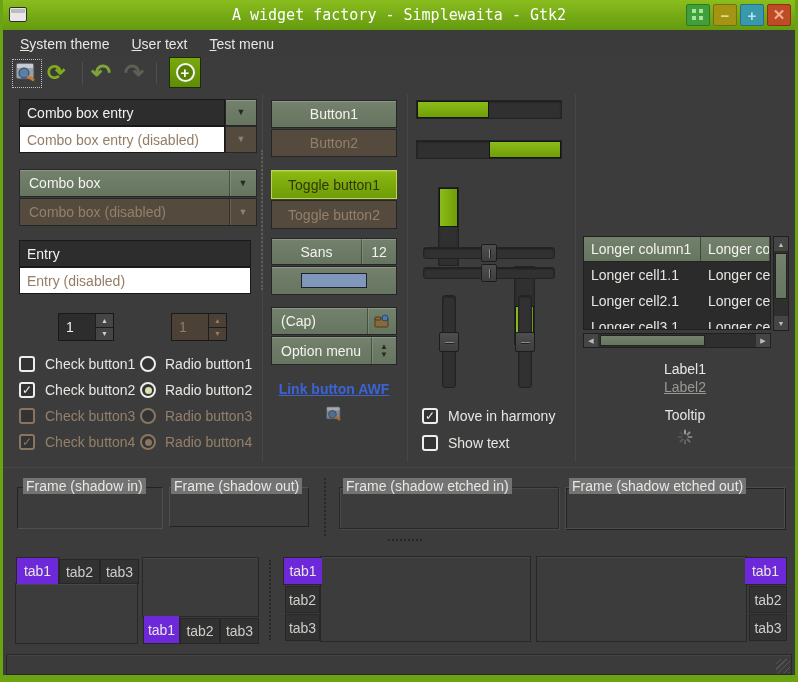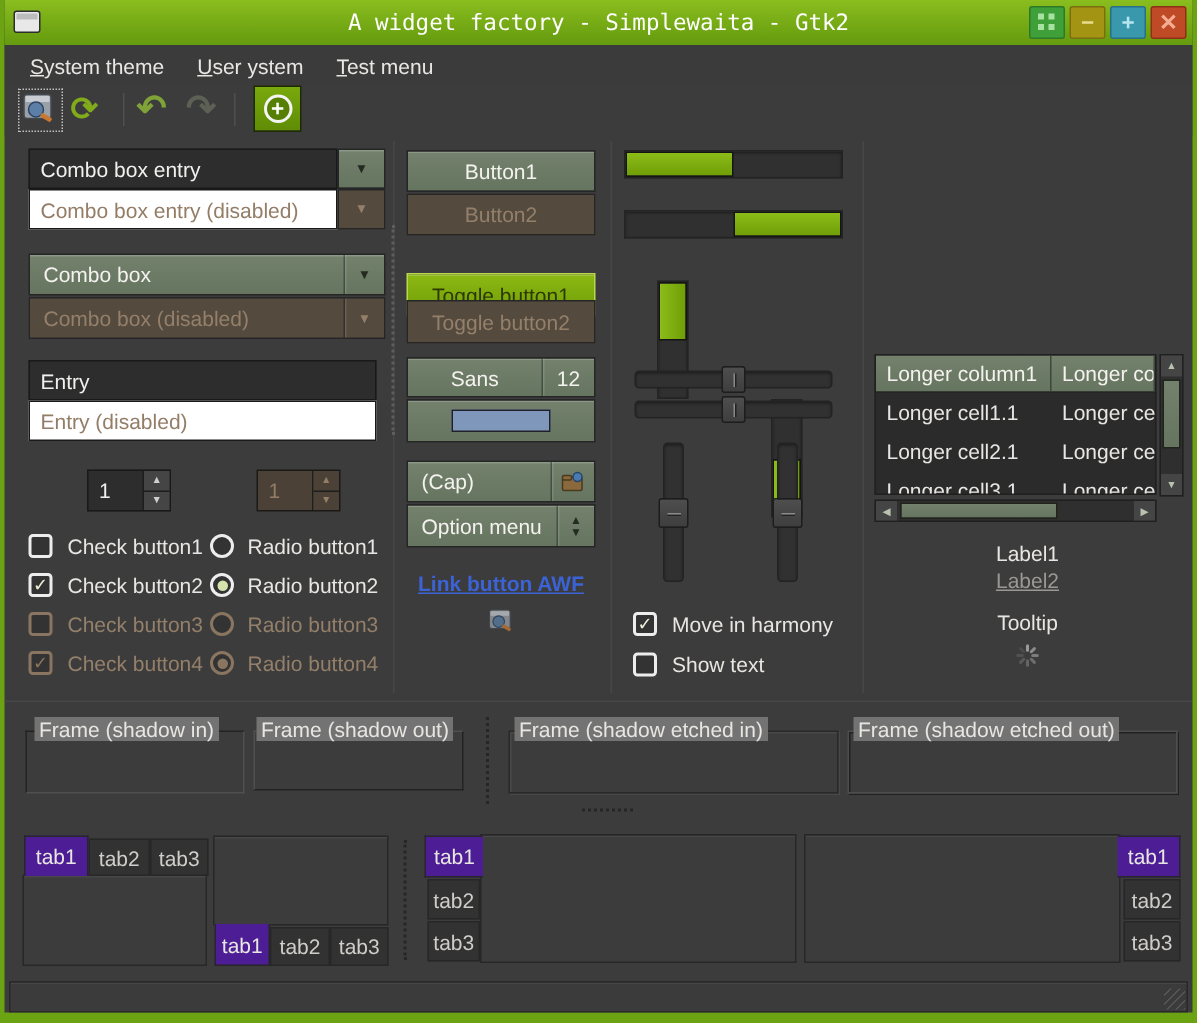--- a/index.html
+++ b/index.html
@@ -87,21 +87,21 @@
   
   .frame-lbl{position:absolute;background:#737373;padding:0 3px;color:#e8e6e2;white-space:nowrap;z-index:2;}
   .frame-box{position:absolute;}
   .f-in{border:1px solid;border-color:#232323 #4f4f4f #4f4f4f #232323;}
   .f-out{border:1px solid;border-color:#4f4f4f #232323 #232323 #4f4f4f;}
   .f-etchin{border:1px solid #292929;box-shadow:inset 1px 1px 0 rgba(255,255,255,.07),1px 1px 0 rgba(255,255,255,.07);}
   .f-etchout{border:1px solid #4d4d4d;box-shadow:inset 1px 1px 0 rgba(0,0,0,.45),1px 1px 0 rgba(0,0,0,.45);}
   
   .nb-content{position:absolute;background:#3c3c3c;border:1px solid #272727;box-shadow:inset 0 1px 0 rgba(255,255,255,.06);}
   .tab{position:absolute;display:flex;align-items:center;justify-content:center;color:#e8e6e2;white-space:nowrap;}
-  .tab.active{background:#4c1d95;border:1px solid #272727;z-index:3;}
+  .tab.active{background:#6d28d9;border:1px solid #272727;z-index:3;}
   .tab.inactive{background:#323232;border:1px solid #272727;color:#cfcdc9;}
   .tab.t-top.active{border-bottom:none;}
   .tab.t-bottom.active{border-top:none;}
   .tab.t-left.active{border-right:none;}
   .tab.t-right.active{border-left:none;}
   
   .statusbar{background:#3b3b3b;border:1px solid #292929;box-shadow:inset 0 1px 0 rgba(255,255,255,.05);}
   .grip{position:absolute;right:1px;bottom:1px;width:14px;height:14px;
         background:repeating-linear-gradient(135deg,transparent 0 3px,#565656 3px 4px);}
   .spinner-svg{opacity:.75;}
@@ -128,21 +128,21 @@
     </div>
   <div class="tbtn tbtn-plus" style="left:737px;">
       <span>+</span>
     </div>
   <div class="tbtn tbtn-close" style="left:764px;">
       <span>✕</span>
     </div>
 
   <div class="abs menubar">
     <span class="menu-item"><span class="u">S</span><span>ystem theme</span></span>
-    <span class="menu-item"><span class="u">U</span><span>ser ystem</span></span>
+    <span class="menu-item"><span class="u">U</span><span>ser text</span></span>
     <span class="menu-item"><span class="u">T</span><span>est menu</span></span>
   </div>
 
   <div class="abs toolbar"></div>
   <div class="abs tool-sel" style="left:9px;top:59px;width:30px;height:29px;">
     <svg width="26" height="25" viewBox="0 0 26 25">
       <rect x="3" y="3" width="18" height="16" rx="2" fill="#9aa0a8" stroke="#44484e"></rect>
       <rect x="4" y="4" width="16" height="4" fill="#c8ccd2"></rect>
       <circle cx="11" cy="13" r="5" fill="#5b7fa6" stroke="#2e4precision" stroke-width="0"></circle>
       <circle cx="11" cy="13" r="5" fill="#5b7fa6" stroke="#2e4666"></circle>
@@ -241,21 +241,21 @@
       <span class="dot"></span>
     </div>
   <span class="abs lbl dis" style="left:162px;top:434px;">Radio button4</span>
 
   <div class="abs btn" style="left:268px;top:100px;width:126px;height:28px;">
       <span>Button1</span>
     </div>
   <div class="abs btn dis" style="left:268px;top:129px;width:126px;height:28px;">
       <span>Button2</span>
     </div>
-  <div class="abs btn toggled" style="left:268px;top:170px;width:126px;height:29px;margin-top:12px;">
+  <div class="abs btn toggled" style="left:268px;top:170px;width:126px;height:29px;">
       <span>Toggle button1</span>
     </div>
   <div class="abs btn dis" style="left:268px;top:200px;width:126px;height:29px;">
       <span>Toggle button2</span>
     </div>
 
   <div class="abs btn" style="left:268px;top:238px;width:126px;height:27px;">
     <span style="flex:1;text-align:center;">Sans</span>
     <span class="btn-sep"></span>
     <span style="width:34px;text-align:center;">12</span>

